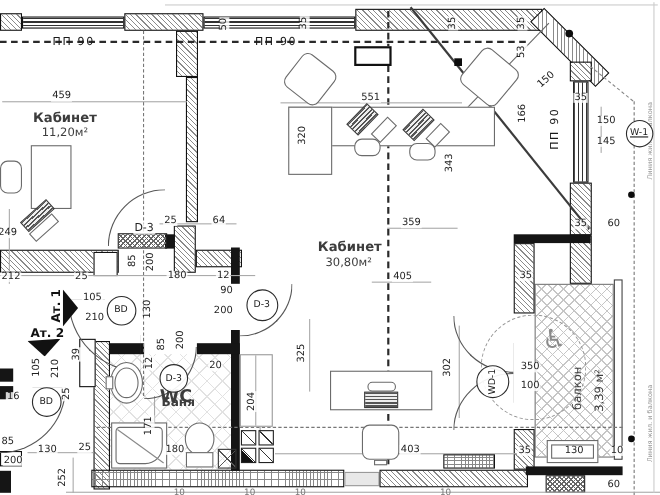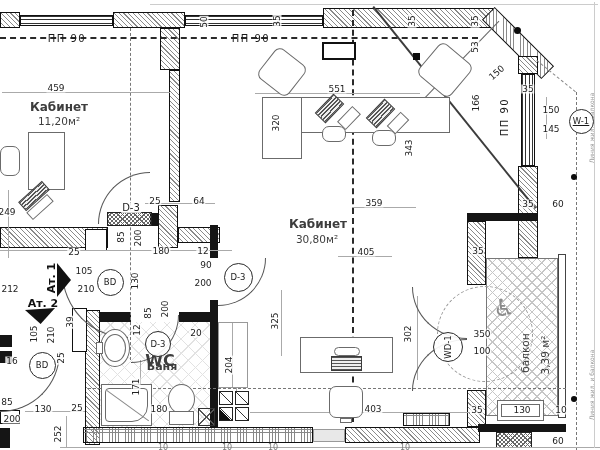--- a/index.html
+++ b/index.html
@@ -223,21 +223,21 @@
     <span class="lab dim" style="left: 337px; top: 89px; transform: translate(-50%, -50%) rotate(0deg);">551</span>
     <span class="lab dim" style="left: 475px; top: 47px; transform: translate(-50%, -50%) rotate(-90deg);">53</span>
     <span class="lab dim" style="left: 497px; top: 73px; transform: translate(-50%, -50%) rotate(-42deg);">150</span>
     <span class="lab dim" style="left: 476px; top: 103px; transform: translate(-50%, -50%) rotate(-90deg);">166</span>
     <span class="lab dim" style="left: 528px; top: 89px; transform: translate(-50%, -50%) rotate(0deg);">35</span>
     <span class="lab dim" style="left: 551px; top: 110px; transform: translate(-50%, -50%) rotate(0deg);">150</span>
     <span class="lab dim" style="left: 551px; top: 129px; transform: translate(-50%, -50%) rotate(0deg);">145</span>
     <span class="lab dim" style="left: 276px; top: 123px; transform: translate(-50%, -50%) rotate(-90deg);">320</span>
     <span class="lab dim" style="left: 409px; top: 148px; transform: translate(-50%, -50%) rotate(-90deg);">343</span>
     <span class="lab dim" style="left: 7px; top: 212px; transform: translate(-50%, -50%) rotate(0deg);">249</span>
-    <span class="lab dim" style="left: 10px; top: 252px; transform: translate(-50%, -50%) rotate(0deg); margin-top: 37px;">212</span>
+    <span class="lab dim" style="left: 10px; top: 252px; transform: translate(-50%, -50%) rotate(0deg);">212</span>
     <span class="lab dim" style="left: 74px; top: 252px; transform: translate(-50%, -50%) rotate(0deg);">25</span>
     <span class="lab dim" style="left: 155px; top: 201px; transform: translate(-50%, -50%) rotate(0deg);">25</span>
     <span class="lab dim" style="left: 199px; top: 201px; transform: translate(-50%, -50%) rotate(0deg);">64</span>
     <span class="lab dtag" style="left: 131px; top: 208px; transform: translate(-50%, -50%) rotate(0deg);">D-3</span>
     <span class="lab dim" style="left: 121px; top: 237px; transform: translate(-50%, -50%) rotate(-90deg);">85</span>
     <span class="lab dim" style="left: 138px; top: 238px; transform: translate(-50%, -50%) rotate(-90deg);">200</span>
     <span class="lab dim" style="left: 161px; top: 251px; transform: translate(-50%, -50%) rotate(0deg);">180</span>
     <span class="lab dim" style="left: 203px; top: 251px; transform: translate(-50%, -50%) rotate(0deg);">12</span>
     <span class="lab dim" style="left: 206px; top: 265px; transform: translate(-50%, -50%) rotate(0deg);">90</span>
     <span class="lab dim" style="left: 203px; top: 283px; transform: translate(-50%, -50%) rotate(0deg);">200</span>

